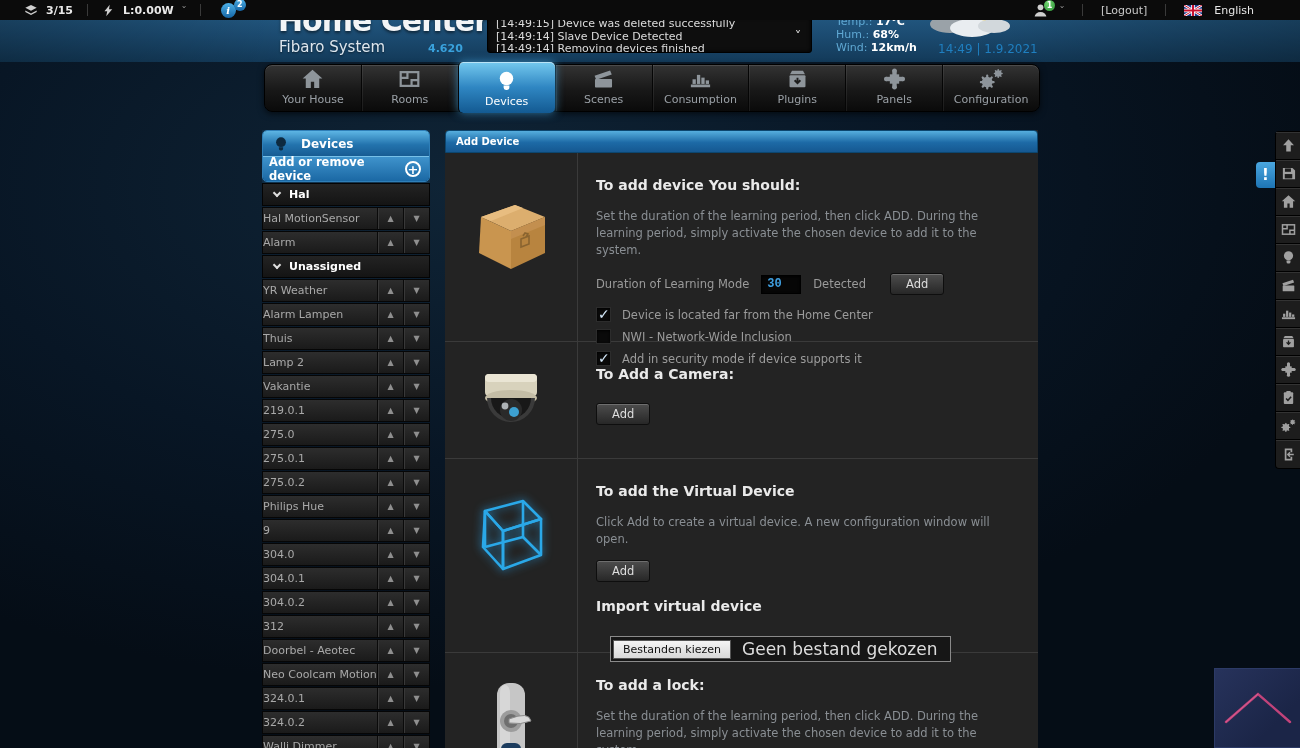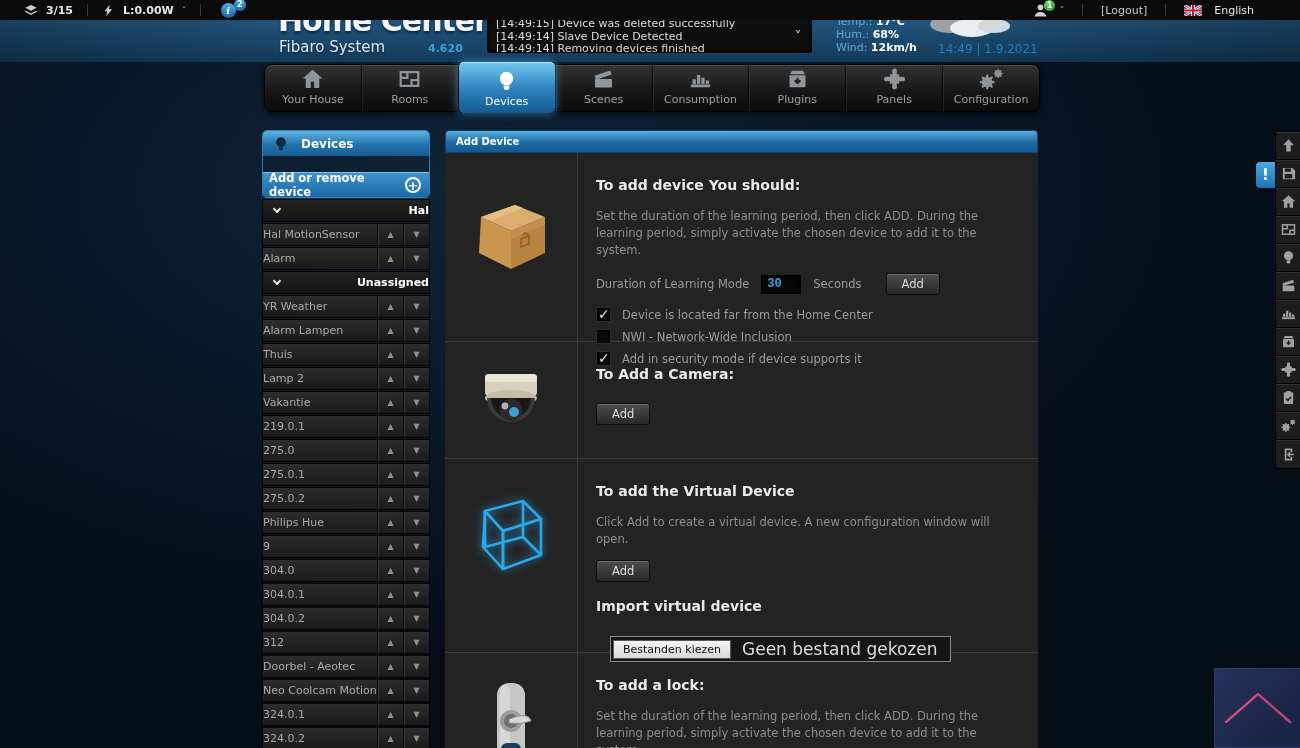--- a/index.html
+++ b/index.html
@@ -60,28 +60,28 @@
     border-radius:5px; color:#fff; box-shadow:0 0 10px rgba(70,170,230,.7), inset 0 1px 0 rgba(255,255,255,.5); z-index:3; }
   .tab.active svg { color:#fff; }
 
   
   .sidebar { position:absolute; left:262px; top:130px; width:168px; bottom:0; overflow:hidden; }
   .sb-top { border:1px solid #2f7fb8; border-radius:5px; overflow:hidden; box-shadow:0 0 7px rgba(40,140,210,.45); }
   .sb-header { height:25px; background:linear-gradient(#5db5e4,#2373ad 55%,#175c93);
     display:flex; align-items:center; color:#fff; font-weight:bold; font-size:12px; }
   .sb-header svg { width:16px; height:16px; color:#0d2a40; margin:0 12px 0 10px; }
   .sb-add { height:25px; background:linear-gradient(#3f93cc,#1b68a4); border-top:1px solid #77c0e8;
-    display:flex; align-items:center; color:#fff; font-weight:bold; font-size:11.5px; padding:0 8px 0 6px; cursor:pointer;margin-top:16px; }
+    display:flex; align-items:center; color:#fff; font-weight:bold; font-size:11.5px; padding:0 8px 0 6px; cursor:pointer; }
   .sb-add-label { flex:1; }
   .circle-plus { width:16px; height:16px; border:2px solid #fff; border-radius:50%; color:#fff;
     display:flex; align-items:center; justify-content:center; font-size:13px; line-height:1; font-weight:bold; }
   .sb-list { margin-top:1px; }
   .sb-row { height:23px; margin-bottom:1px; display:flex; align-items:center; }
   .sb-group { background:linear-gradient(#232323,#141414); border:1px solid #040404; color:#fff; font-weight:bold;
-    font-size:11px; padding-left:11px; gap:9px; cursor:pointer;justify-content:space-between; }
+    font-size:11px; padding-left:11px; gap:9px; cursor:pointer; }
   .gchev { width:6px; height:6px; border-left:2px solid #ddd; border-bottom:2px solid #ddd; transform:rotate(-45deg); margin-top:-3px; }
   .sb-item { background:linear-gradient(#2d2d2d,#1a1a1a); border:1px solid #060606; color:#a9a9a9; font-size:11px; }
   .sb-item .lbl { flex:1; overflow:hidden; white-space:nowrap; }
   .sb-btn { width:26px; align-self:stretch; display:flex; align-items:center; justify-content:center;
     color:#8f8f8f; font-size:8px; border-left:1px solid #0a0a0a; box-shadow:inset 1px 0 0 #383838; cursor:pointer; }
 
   
   .main { position:absolute; left:445px; top:130px; width:593px; bottom:0; background:#232323; }
   .main-header { height:23px; background:linear-gradient(#56aede,#1d6aa6 55%,#155891);
     border:1px solid #0c466f; border-radius:4px 4px 0 0; display:flex; align-items:center;
@@ -502,21 +502,21 @@
           <polygon points="48,14 56,17 24,30 14,26" fill="#e8bd80"></polygon>
           <path d="M54 48 l8 -3 v8 l-8 3 Z M56 45 l2 -3 3 1 -2 3" fill="none" stroke="#8a6430" stroke-width="1.6"></path>
         </svg>
       </div>
       <div class="sec-body">
         <h2>To add device You should:</h2>
         <p>Set the duration of the learning period, then click ADD. During the learning period, simply activate the chosen device to add it to the system.</p>
         <div class="dur-row">
           <span>Duration of Learning Mode</span>
           <input class="dur-input" value="30" style="">
-          <span>Seconds</span>
+          <span>Detected</span>
           <button class="btn add-main">Add</button>
         </div>
         <div id="chk-rows">
             <div class="chk-row">
               <span class="checkbox checked"></span>
               <span>Device is located far from the Home Center</span>
             </div>
             <div class="chk-row">
               <span class="checkbox"></span>
               <span>NWI - Network-Wide Inclusion</span>

